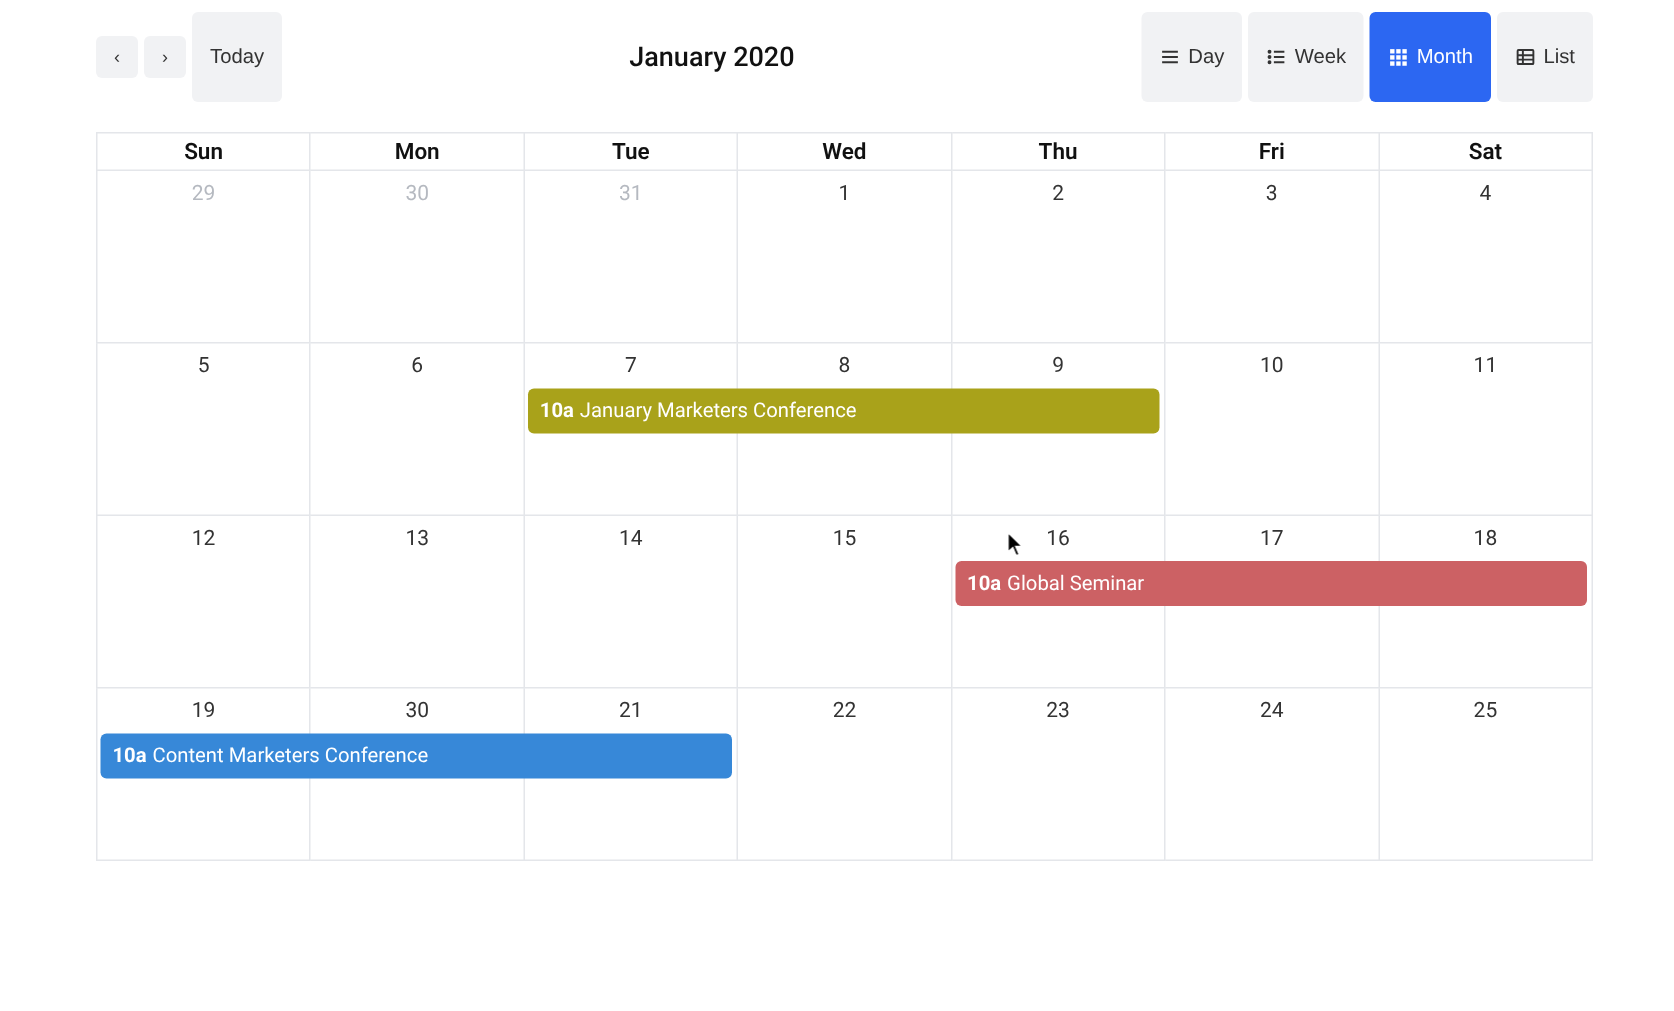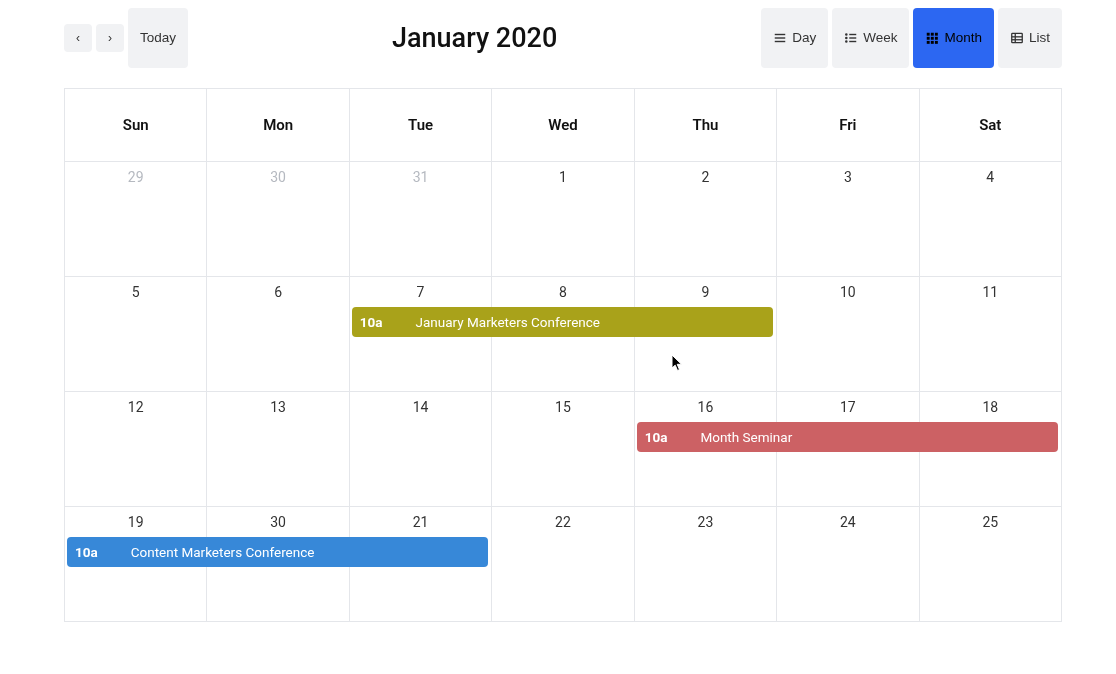--- a/index.html
+++ b/index.html
@@ -24,39 +24,39 @@
     background: #f1f2f4;
     border: none;
     border-radius: 4px;
     padding: 23px 12px;
     font-size: 13.5px;
     color: #333;
     cursor: pointer;
     line-height: 1;
   }
   .btn.icon-only { padding: 8px 12px; }
-  .btn.active { background: #2c67f2; color: #000000; }
+  .btn.active { background: #2c67f2; color: #ffffff; }
   .btn svg { width: 14px; height: 14px; display: block; }
   .btn .chev { font-size: 12px; line-height:1; }
   .title {
     flex: 1;
     text-align: center;
-    font-size: 27px;
+    font-size: 18px;
     font-weight: 500;
     color: #111;
   }
 
   table.calendar {
     width: 100%;
     border-collapse: collapse;
     table-layout: fixed;
   }
   .calendar th {
     border: 1px solid #e4e6ea;
-    padding: 27px 0;
+    padding: 3px 0;
     font-weight: 600;
     font-size: 15px;
     color: #111;
   }
   .calendar td {
     border: 1px solid #e4e6ea;
     height: 115px;
     vertical-align: top;
     position: relative;
     padding: 0;
@@ -76,21 +76,20 @@
     height: 30px;
     display: flex;
     align-items: center;
     padding: 0 8px;
     font-size: 13.5px;
     color: #fff;
     border-radius: 4px;
     white-space: nowrap;
     overflow: hidden;
     cursor: pointer;
-    gap: 29px;
   }
   .event-row .time { font-weight: 700; margin-right: 4px; }
   .ev-olive  { background: #a9a21a; }
   .ev-red    { background: #cc6164; }
   .ev-blue   { background: #3788d8; }
   .ev-green  { background: #3f9142; }
 
   .cursor-arrow {
     position: fixed;
     pointer-events: none;
@@ -235,21 +234,21 @@
           <td>
             <div class="daynum">14</div>
           </td>
           <td>
             <div class="daynum">15</div>
           </td>
           <td>
             <div class="daynum">16</div>
             <div class="event-row ev-red" style="width: 421.266px;">
               <span class="time">10a</span>
-              <span>Month Seminar</span>
+              <span>Global Seminar</span>
             </div>
           </td>
           <td>
             <div class="daynum">17</div>
           </td>
           <td>
             <div class="daynum">18</div>
           </td>
         </tr>
         <tr>

